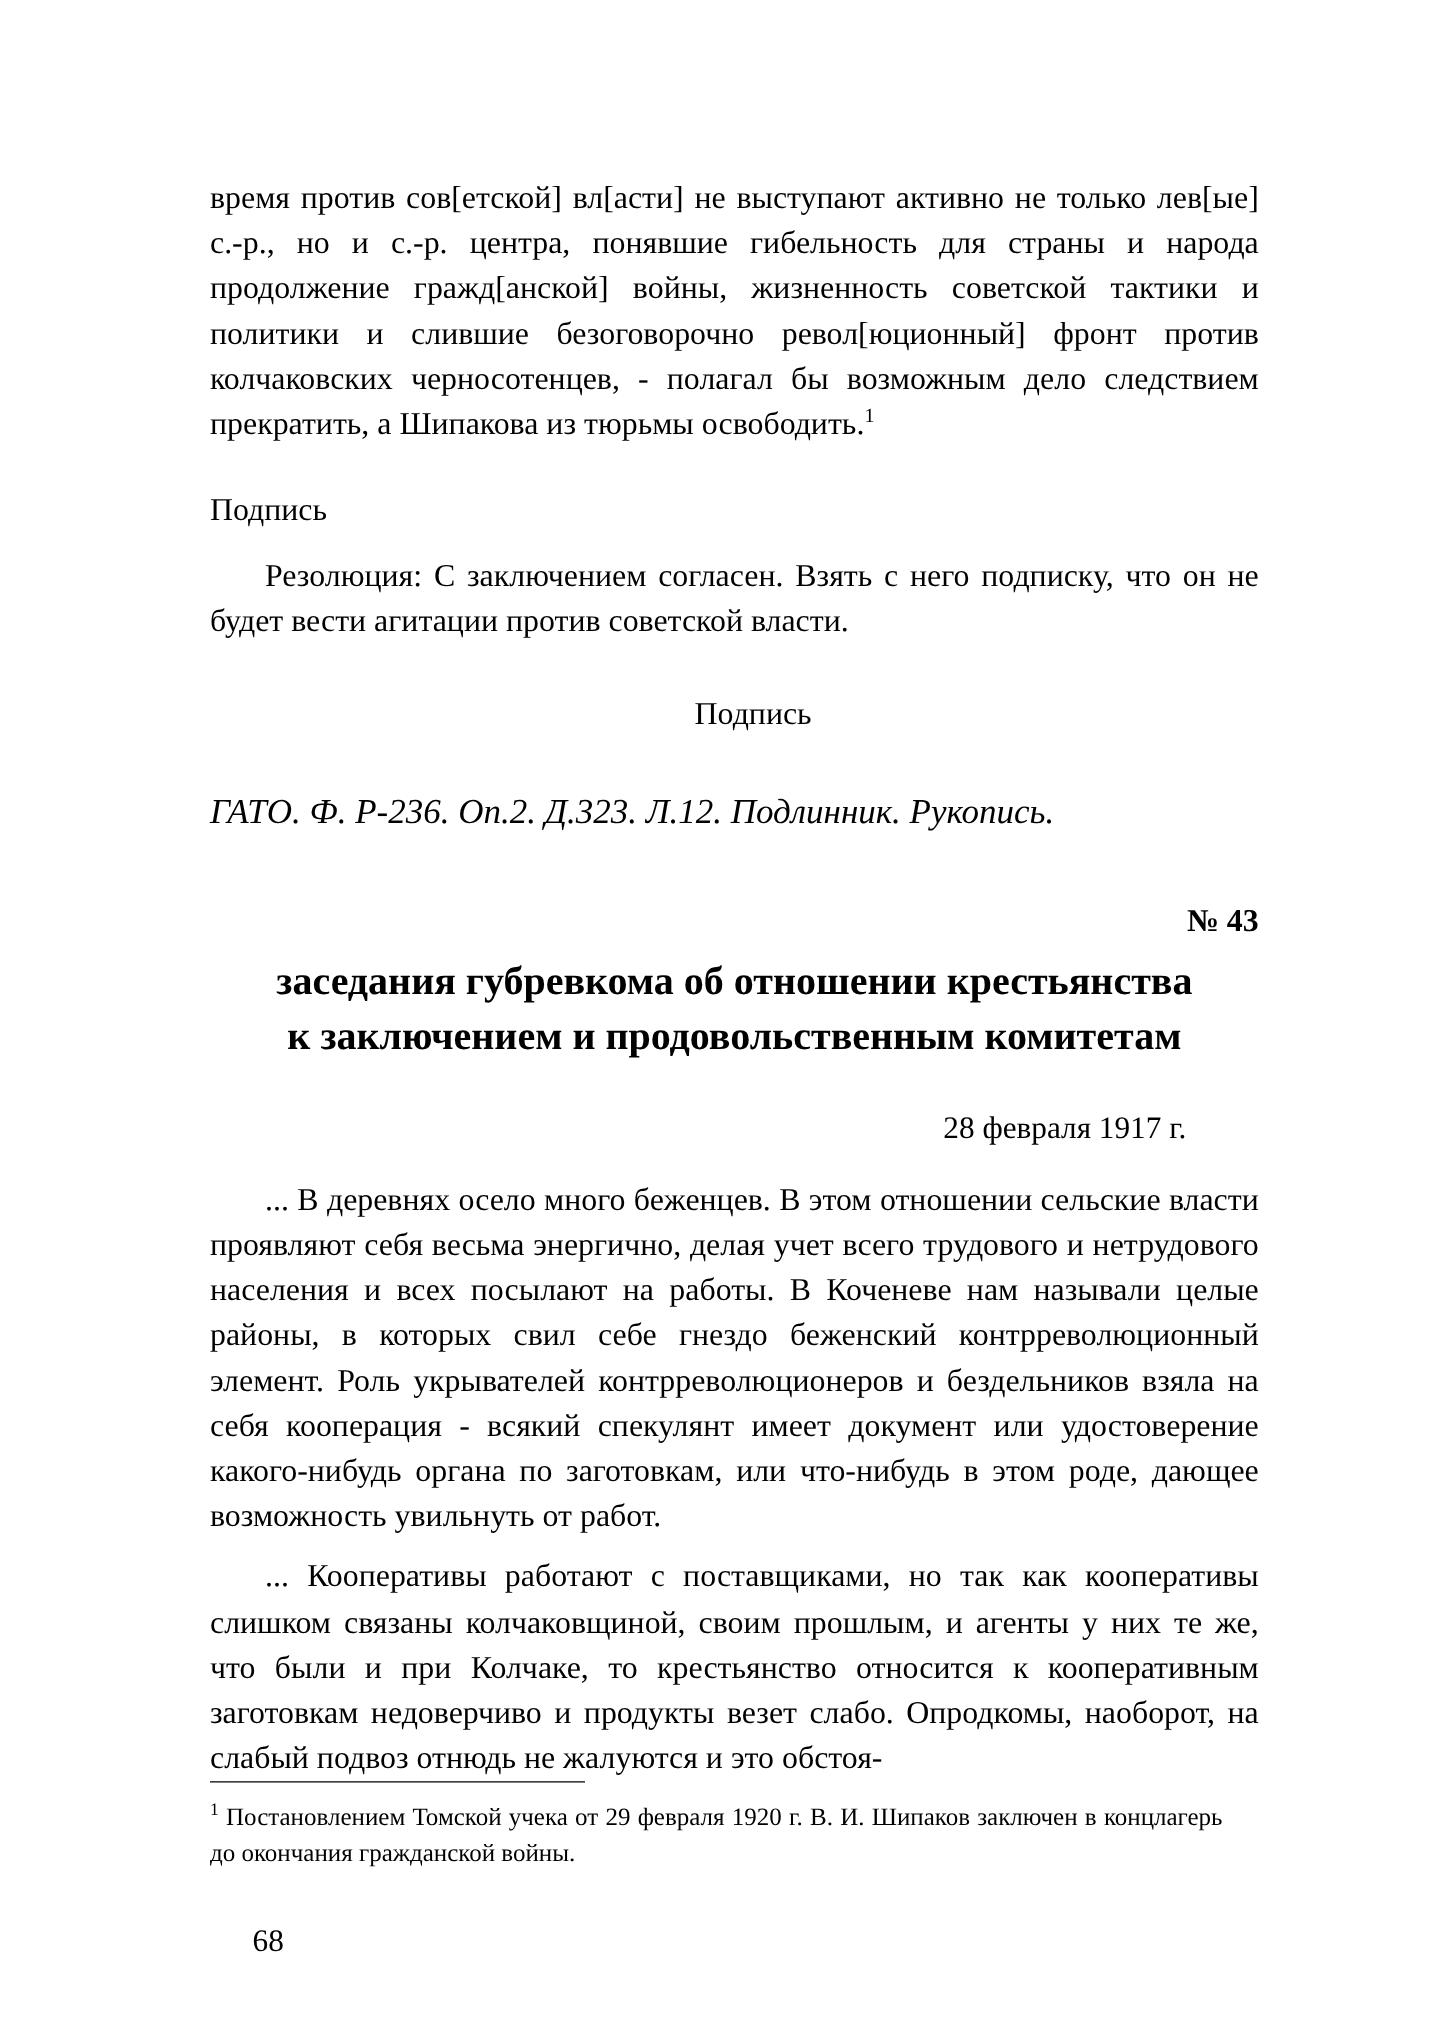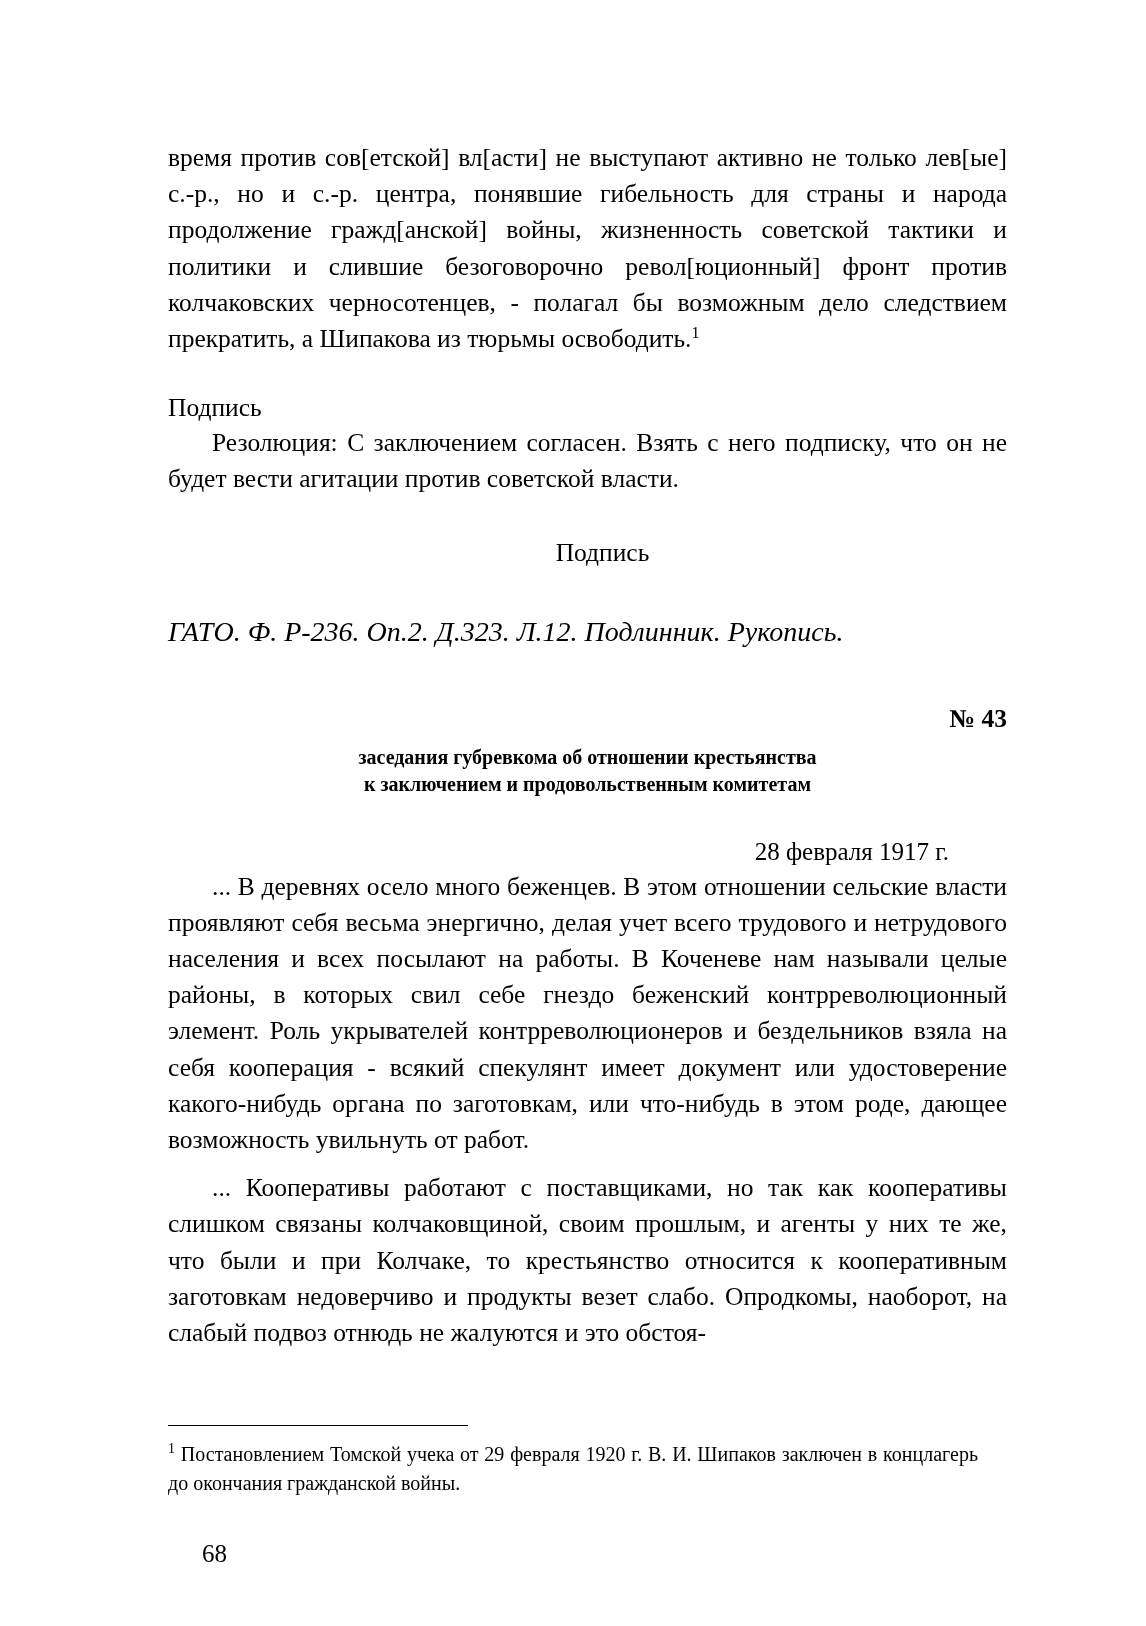--- a/index.html
+++ b/index.html
@@ -46,21 +46,21 @@
     display: flex;
     font-size: 25.5px;
   }
   .sig-left {
     width: 400px;
   }
   .sig-center {
     flex: 1;
   }
   .resolution {
-    margin-top: 2px;
+    margin-top: 20px;
   }
   .sig-alone {
     margin-top: 40px;
     text-align: center;
     font-size: 25.5px;
     padding-left: 30px;
   }
   .archive-ref {
     margin-top: 48px;
     font-style: italic;
@@ -75,33 +75,33 @@
   .doc-title {
     margin-top: 40px;
     text-align: center;
     font-weight: bold;
     font-size: 26.5px;
     line-height: 1.35;
   }
   .doc-subtitle {
     text-align: center;
     font-weight: bold;
-    font-size: 20px;
+    font-size: 32px;
     line-height: 1.38;
     margin-top: 10px;
   }
   .dateline {
     margin-top: 36px;
     text-align: right;
     font-size: 25px;
     line-height: 1.35;
     padding-right: 58px;
   }
   .para-block {
-    margin-top: 0;
+    margin-top: 22px;
   }
   .para-block.second {
     margin-top: 12px;
   }
   .footnote-area {
     position: absolute;
     left: 168px;
     bottom: 128px;
     width: 810px;
   }

